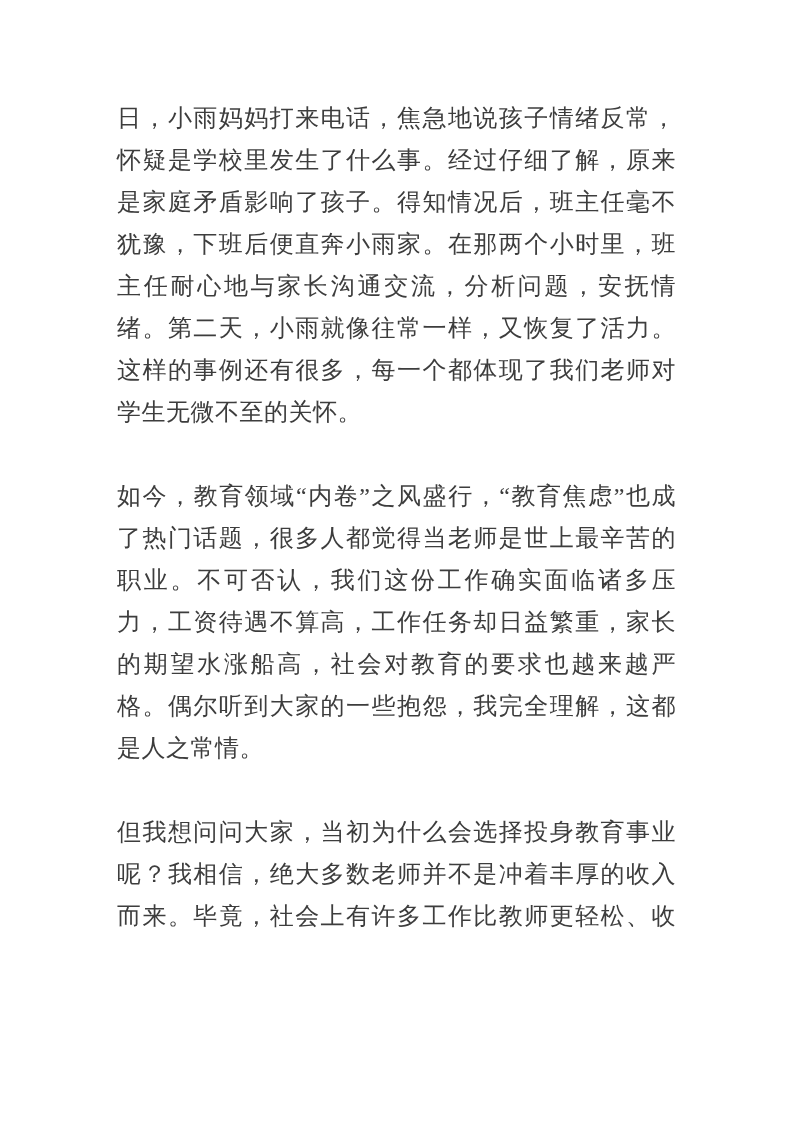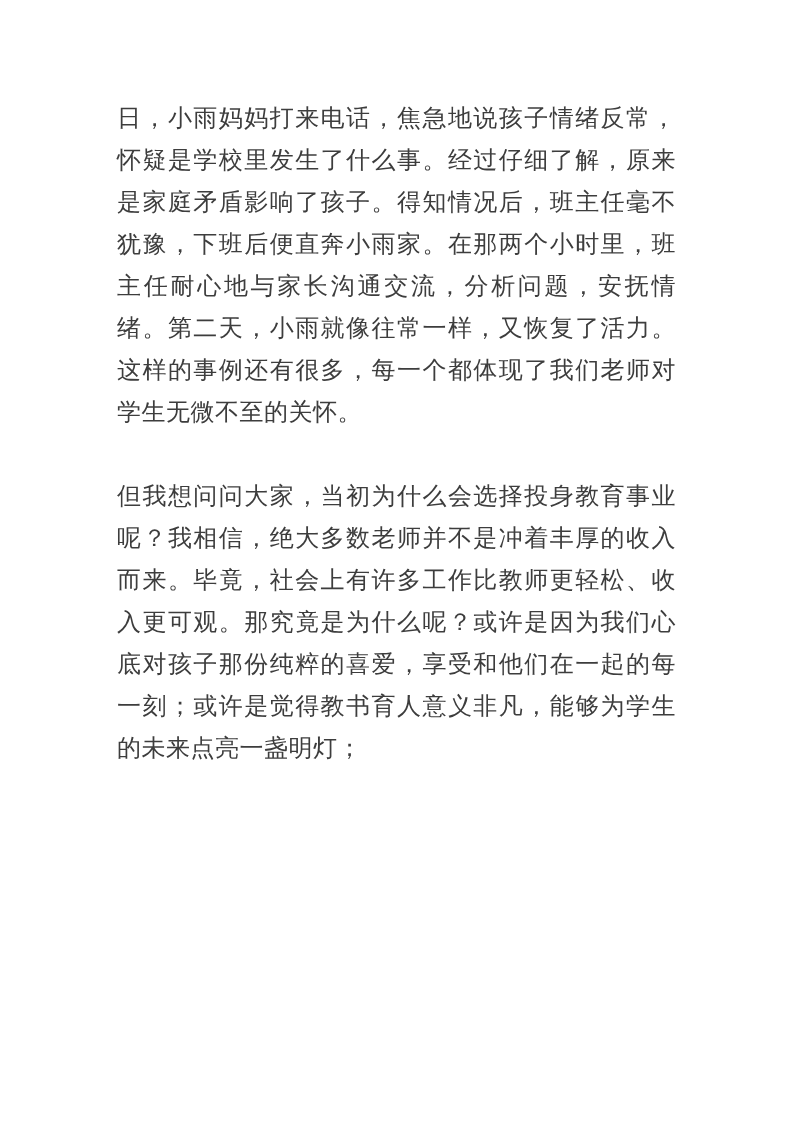--- a/index.html
+++ b/index.html
@@ -27,15 +27,16 @@
     letter-spacing: 0.5px;
     word-break: break-all;
   }
 </style>
 </head>
 <body>
 
 <div class="page">
   <div class="doc-body">
     <p>日，小雨妈妈打来电话，焦急地说孩子情绪反常，怀疑是学校里发生了什么事。经过仔细了解，原来是家庭矛盾影响了孩子。得知情况后，班主任毫不犹豫，下班后便直奔小雨家。在那两个小时里，班主任耐心地与家长沟通交流，分析问题，安抚情绪。第二天，小雨就像往常一样，又恢复了活力。这样的事例还有很多，每一个都体现了我们老师对学生无微不至的关怀。</p>
+    <p>如今，教育领域“内卷”之风盛行，“教育焦虑”也成了热门话题，很多人都觉得当老师是世上最辛苦的职业。不可否认，我们这份工作确实面临诸多压力，工资待遇不算高，工作任务却日益繁重，家长的期望水涨船高，社会对教育的要求也越来越严格。偶尔听到大家的一些抱怨，我完全理解，这都是人之常情。</p>
     <p>但我想问问大家，当初为什么会选择投身教育事业呢？我相信，绝大多数老师并不是冲着丰厚的收入而来。毕竟，社会上有许多工作比教师更轻松、收入更可观。那究竟是为什么呢？或许是因为我们心底对孩子那份纯粹的喜爱，享受和他们在一起的每一刻；或许是觉得教书育人意义非凡，能够为学生的未来点亮一盏明灯；</p>
   </div>
 </div>
 
 </body></html>

